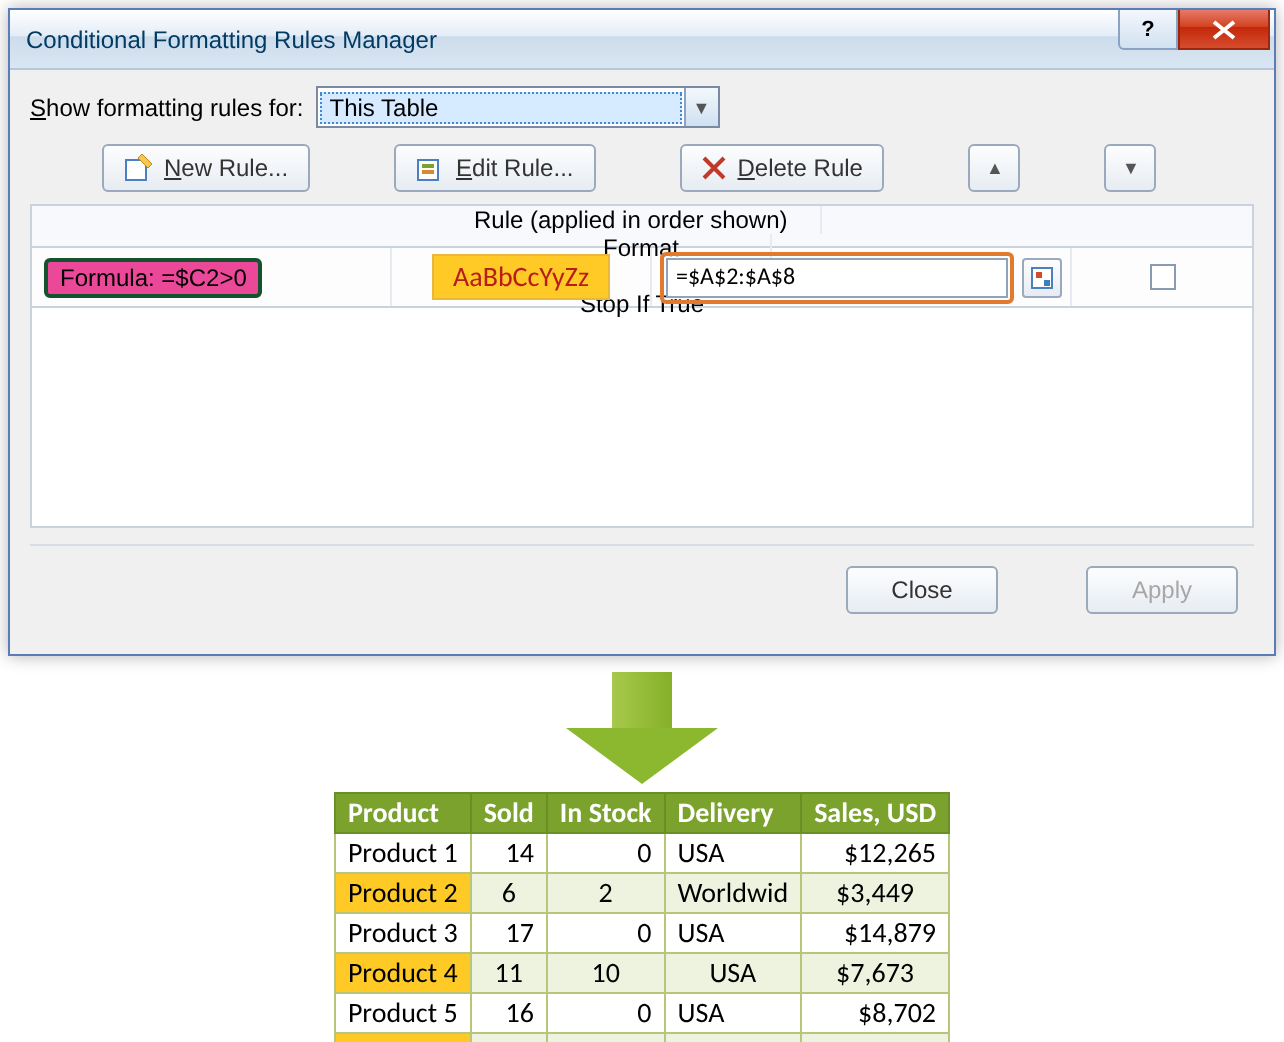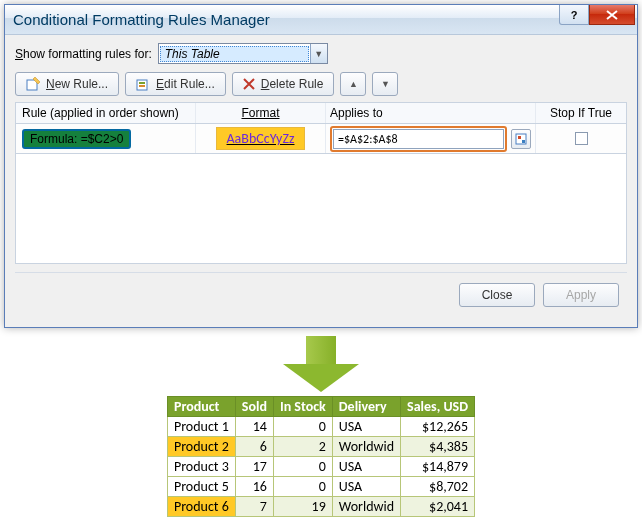--- a/index.html
+++ b/index.html
@@ -19,69 +19,69 @@
     box-shadow: 0 0 8px rgba(0,0,0,0.3);
   }
   .titlebar {
     height: 30px;
     background: linear-gradient(#fff, #e3ecf7 45%, #cddceb 46%, #d9e6f3);
     border-bottom: 1px solid #b8c8db;
     display: flex;
     align-items: center;
     padding-left: 8px;
   }
-  .titlebar-title { color: #003b63; font-size: 15px; }
+  .titlebar-title { color: #003b63; font-size: 12px; }
   .winbtns { position: absolute; right: 0; top: 0; display: flex; }
   .winbtn {
     width: 30px; height: 20px;
     border: 1px solid #8aa3c4; border-top: none;
     display: flex; align-items: center; justify-content: center;
     font-size: 11px; font-weight: bold;
     background: linear-gradient(#f3f7fd, #d2e1f1);
   }
   .winbtn.close { width: 46px; color: #fff; background: linear-gradient(#e67a6b, #d1411e 45%, #c5270a 46%, #d54d2e); border-color: #99280f; border-top-right-radius: 0; margin-right: 2px;}
   .winbtn.help { border-bottom-left-radius: 3px; }
   .body { padding: 8px 10px 10px; }
   .row1 { display:flex; align-items:center; margin-bottom:8px; }
   .row1 label { margin-right:6px; }
   .underline { text-decoration: underline; }
   .combo {
     display:flex; align-items:center;
-    border:1px solid #7a8aa3; background:#fff; height:21px; width:170px;font-style:italic;
+    border:1px solid #7a8aa3; background:#fff; height:21px; width:202px;
   }
   .combo-text { flex:1; padding:0 4px; color:#000; background:#3399ff33; border:1px dotted #4188d6; margin:1px;}
   .combo-btn { width:17px; height:100%; border-left:1px solid #8aa3c4; background:linear-gradient(#f4f8fd,#cfe0f1); display:flex;align-items:center;justify-content:center; }
   .toolbar { display:flex; gap:6px; margin-bottom:6px; }
   .btn {
     display:flex; align-items:center; gap:6px;
     height:24px; padding:0 10px;
     border:1px solid #9ba9bd; border-radius:3px;
     background:linear-gradient(#fdfdfe,#e7ecf2);
-    font-size:12px; color:#333; cursor:default;
+    font-size:12px; color:#333; cursor:default;margin-left:36px;
   }
   .iconbtn { width:26px; padding:0; justify-content:center; color:#888; }
   .iconbtn.disabled { color:#bbb; }
   .grid-head, .grid-row {
     display:flex; align-items:center;
     border:1px solid #c9d3e0;
   }
-  .grid-head { background:#f7f9fc; height:22px; }
+  .grid-head { background:#f7f9fc; height:22px;flex-direction:column; }
   .grid-row { background:#fdfdfd; height:30px; border-top:none; }
   .col-rule { width:180px; padding-left:6px; border-right:1px solid #e6ebf2; height:100%; display:flex; align-items:center;}
-  .col-format { width:130px; display:flex; align-items:center; justify-content:center; border-right:1px solid #e6ebf2; height:100%;text-decoration:underline;}
+  .col-format { width:130px; display:flex; align-items:center; justify-content:center; border-right:1px solid #e6ebf2; height:100%;}
   .col-applies { width:210px; display:flex; align-items:center; padding:0 4px; border-right:1px solid #e6ebf2; height:100%; gap:4px;}
   .col-stop { flex:1; display:flex; align-items:center; justify-content:center; }
   .highlight-box {
     display:inline-flex; align-items:center; height:20px;
-    border:2px solid #0369a1; border-radius:3px; padding:0 6px;
-    background:#15803d;
+    border:2px solid #14532d; border-radius:3px; padding:0 6px;
+    background:#ec4899;
   }
   .format-preview {
     font-family: Calibri, sans-serif; font-size:14px;
-    color:#6d28d9; background:#ffc926; padding:2px 10px; border:1px solid #e8b83c;
+    color:#b91c1c; background:#ffc926; padding:2px 10px; border:1px solid #e8b83c;
   }
   .ref-input {
     flex:1; border:1px solid #8fa3bd; height:20px; padding:0 4px; background:#fff;
     font-family: Calibri, sans-serif; font-size:12px; display:flex; align-items:center;
   }
   .ref-outline { border:2px solid #e07a2e; border-radius:3px; padding:1px; }
   .ref-btn { width:20px; height:20px; border:1px solid #9ba9bd; border-radius:2px; background:linear-gradient(#fdfdfe,#e7ecf2); display:flex;align-items:center;justify-content:center; }
   .checkbox { width:13px; height:13px; border:1px solid #8a9ab0; background:#fff; }
   .rules-area { background:#fff; border:1px solid #c9d3e0; border-top:none; height:110px; }
   .footer { display:flex; justify-content:flex-end; gap:8px; padding:10px 8px; border-top:1px solid #d6dde7; margin-top:8px;}
@@ -102,21 +102,21 @@
   
   .sheet { border-collapse:collapse; margin:0 auto 10px; font-family: Calibri, sans-serif; font-size:14px; }
   .sheet th, .sheet td {
     border:1px solid #b7c678; height:20px; padding:0 6px;
     text-align:left; white-space:nowrap;margin-left:24px;
   }
   .sheet th {
     background:#7aa22c; color:#fff; font-weight:bold; border-color:#6a8f26;
   }
   .sheet td.num { text-align:right; }
-  .sheet tr.alt td { background:#eef3df; }
+  .sheet tr.alt td { background:#eef3df;text-align:center; }
   .sheet td.hl { background:#ffc926 !important; }
   .ico-svg { display:block; }
   .tri { font-size:9px; color:#555; }
 </style>
 </head>
 <body>
 
 <div class="dialog">
   <div class="titlebar">
     <span class="titlebar-title">Conditional Formatting Rules Manager</span>
@@ -228,28 +228,35 @@
         <td class="num">14</td>
         <td class="num">0</td>
         <td>USA</td>
         <td class="num">$12,265</td>
       </tr>
       <tr class="alt">
         <td class="hl">Product 2</td>
         <td class="num">6</td>
         <td class="num">2</td>
         <td>Worldwid</td>
-        <td class="num">$4,385</td>
+        <td class="num">$3,449</td>
       </tr>
       <tr>
         <td>Product 3</td>
         <td class="num">17</td>
         <td class="num">0</td>
         <td>USA</td>
         <td class="num">$14,879</td>
+      </tr>
+      <tr class="alt">
+        <td class="hl">Product 4</td>
+        <td class="num">11</td>
+        <td class="num">10</td>
+        <td>USA</td>
+        <td class="num">$7,673</td>
       </tr>
       <tr>
         <td>Product 5</td>
         <td class="num">16</td>
         <td class="num">0</td>
         <td>USA</td>
         <td class="num">$8,702</td>
       </tr>
       <tr class="alt">
         <td class="hl">Product 6</td>

